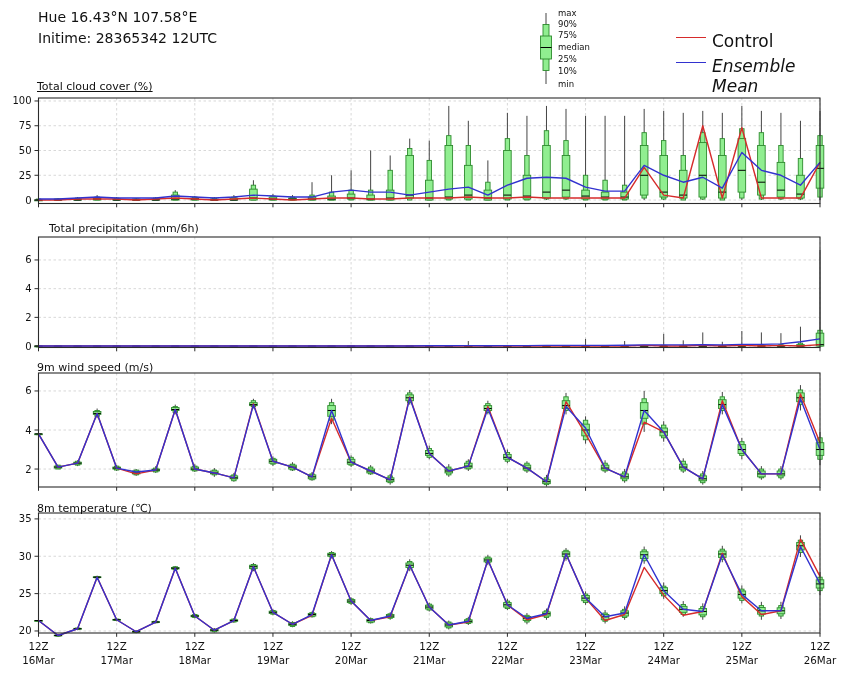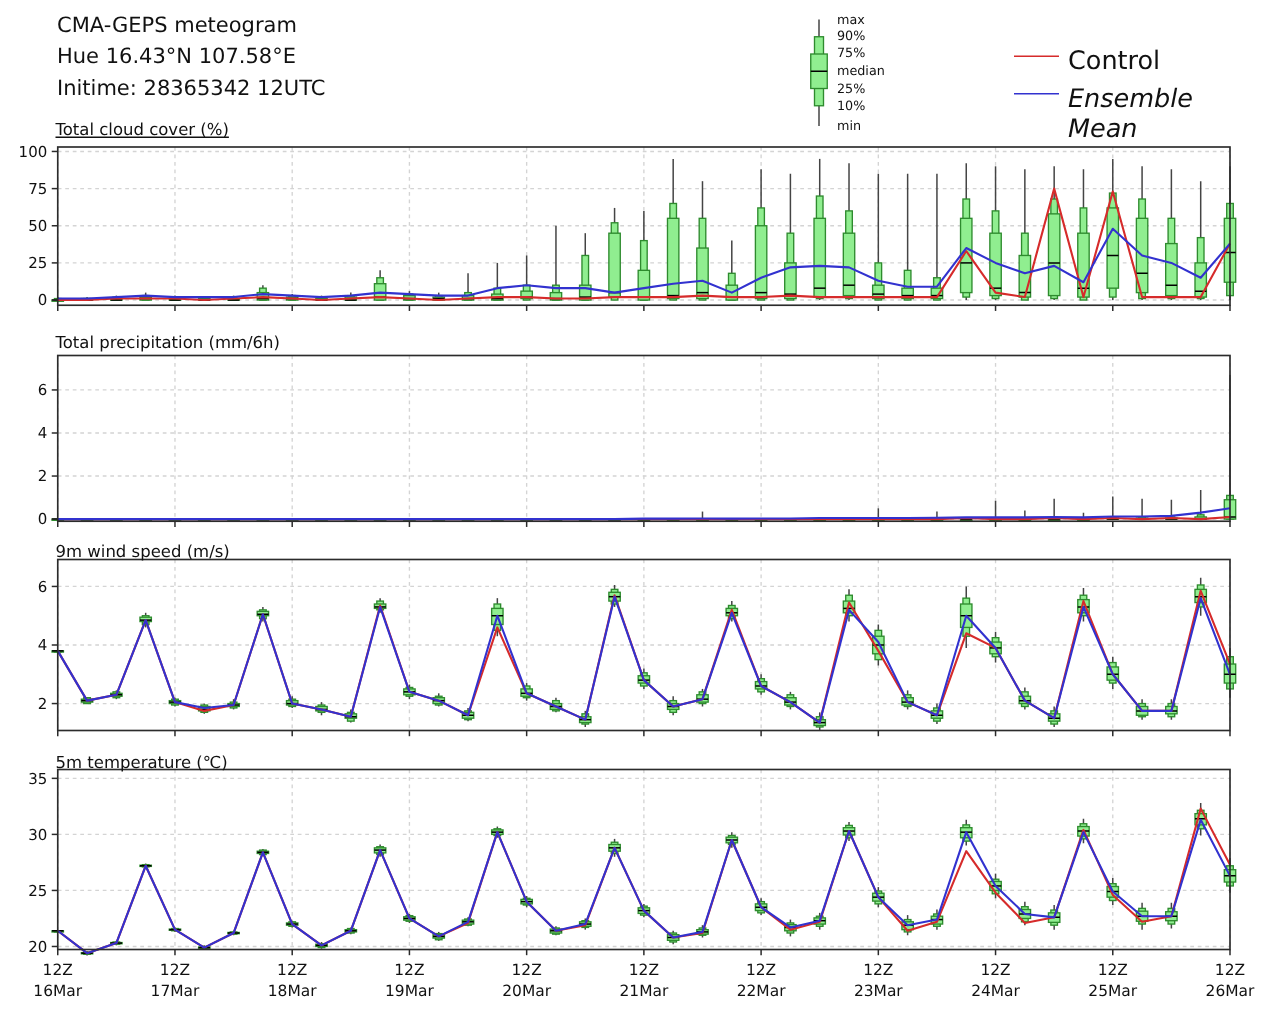--- a/index.html
+++ b/index.html
@@ -1,20 +1,20 @@
 <!DOCTYPE html>
 <html><head>
 <meta charset="utf-8">
 <style>
   html,body{margin:0;padding:0;background:#fff;}
   #app{position:relative;width:841px;height:680px;background:#fff;
        font-family:"DejaVu Sans",sans-serif;color:#111;overflow:hidden;}
   .hdr{position:absolute;left:38px;top:7px;font-size:14px;line-height:21px;color:#111;}
   .ptitle{position:absolute;left:37px;font-size:11px;color:#111;}
-  #t-cloud{top:80px;text-decoration:underline;} #t-precip{top:222px;} #t-wind{top:361px;} #t-temp{top:502px;}
+  #t-cloud{top:80px;text-decoration:underline;} #t-precip{top:222px;margin-left:12px;} #t-wind{top:361px;} #t-temp{top:502px;}
   .lg-swatch{position:absolute;width:30px;height:0;border-top:1.7px solid #000;}
   .lg-label{position:absolute;font-size:17px;color:#111;}
   svg{position:absolute;left:0;top:0;}
 </style>
 </head>
 <body>
 
 <div id="app">
   <svg id="plot" width="841" height="680">
       <line x1="38.5" x2="38.5" y1="98" y2="203.5" stroke="#d4d4d4" stroke-width="0.9" stroke-dasharray="2.5 2.5"></line>
@@ -819,27 +819,26 @@
       <text x="558" y="16" font-size="8.5" fill="#111" font-family="DejaVu Sans, sans-serif">max</text>
       <text x="558" y="26.5" font-size="8.5" fill="#111" font-family="DejaVu Sans, sans-serif">90%</text>
       <text x="558" y="38" font-size="8.5" fill="#111" font-family="DejaVu Sans, sans-serif">75%</text>
       <text x="558" y="50" font-size="8.5" fill="#111" font-family="DejaVu Sans, sans-serif">median</text>
       <text x="558" y="62" font-size="8.5" fill="#111" font-family="DejaVu Sans, sans-serif">25%</text>
       <text x="558" y="73.5" font-size="8.5" fill="#111" font-family="DejaVu Sans, sans-serif">10%</text>
       <text x="558" y="86.5" font-size="8.5" fill="#111" font-family="DejaVu Sans, sans-serif">min</text>
     </svg>
 
   <div class="hdr">
-    <div>CMA-GEPS meteogram</div>
     <div>Hue 16.43°N 107.58°E</div>
     <div>Initime: 28365342 12UTC</div>
   </div>
 
   <div class="ptitle" id="t-cloud">Total cloud cover (%)</div>
   <div class="ptitle" id="t-precip">Total precipitation (mm/6h)</div>
   <div class="ptitle" id="t-wind">9m wind speed (m/s)</div>
-  <div class="ptitle" id="t-temp">5m temperature (℃)</div>
+  <div class="ptitle" id="t-temp">8m temperature (℃)</div>
 
   <div class="lg-swatch" id="sw-control" style="left: 676px; top: 37px; border-top-color: rgb(214, 43, 43);"></div>
   <div class="lg-label" style="left:712px;top:31px;">Control</div>
   <div class="lg-swatch" id="sw-ens" style="left: 676px; top: 62px; border-top-color: rgb(50, 50, 207);"></div>
   <div class="lg-label" style="left:712px;top:56px;font-style:italic;">Ensemble Mean</div>
 </div>
 
 </body></html>

